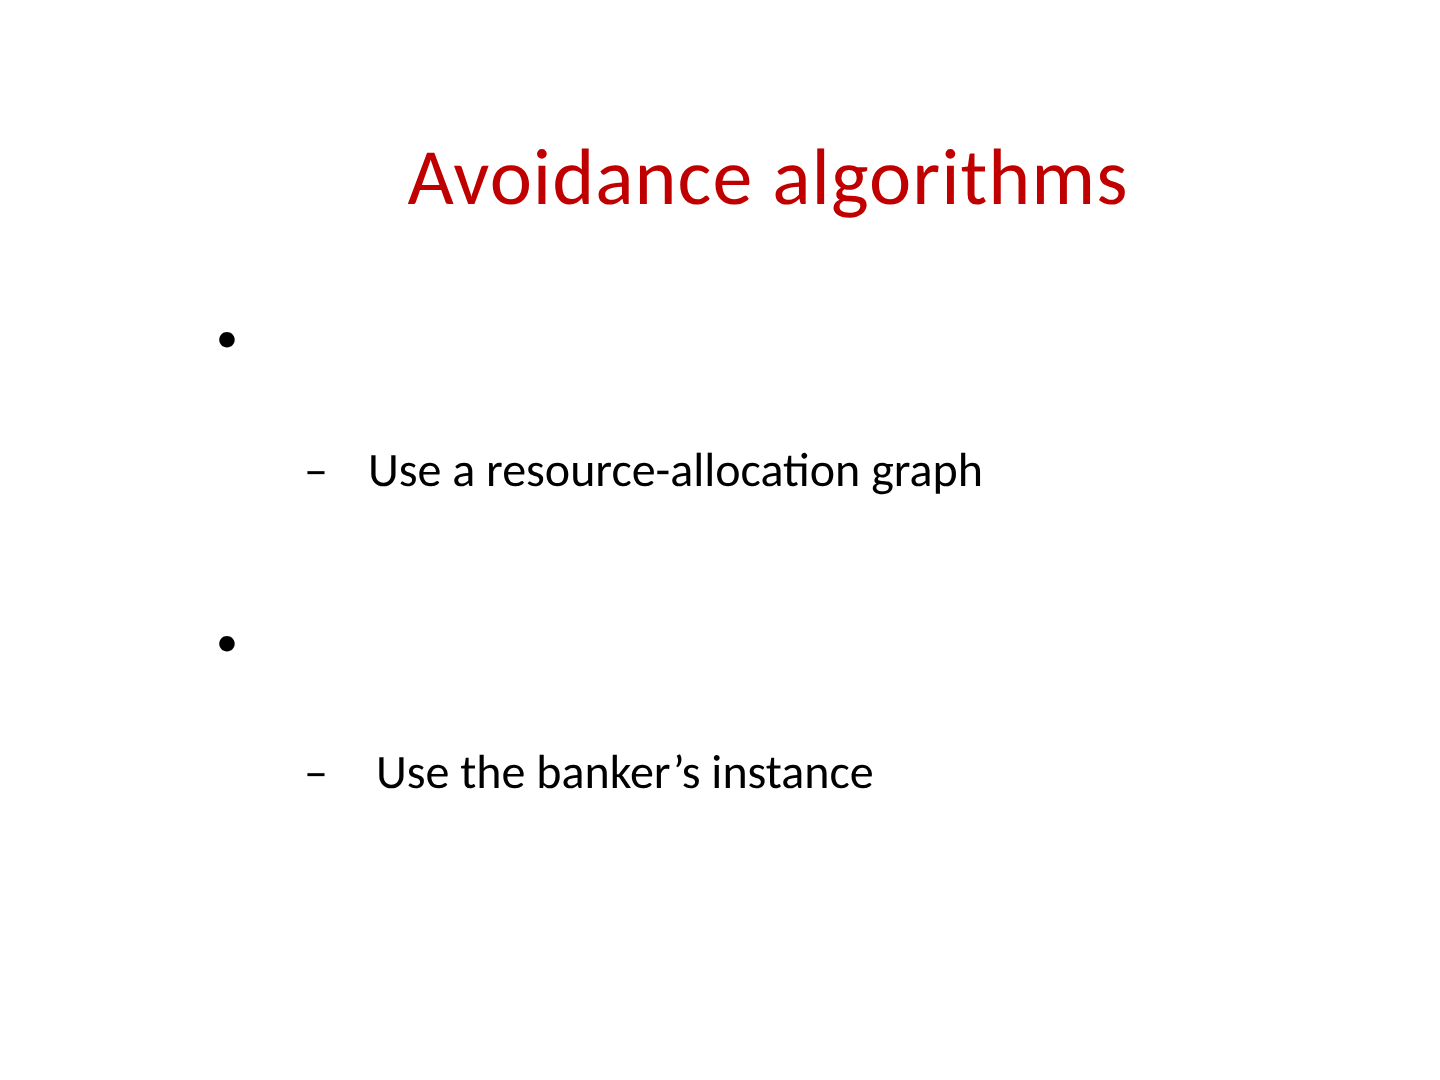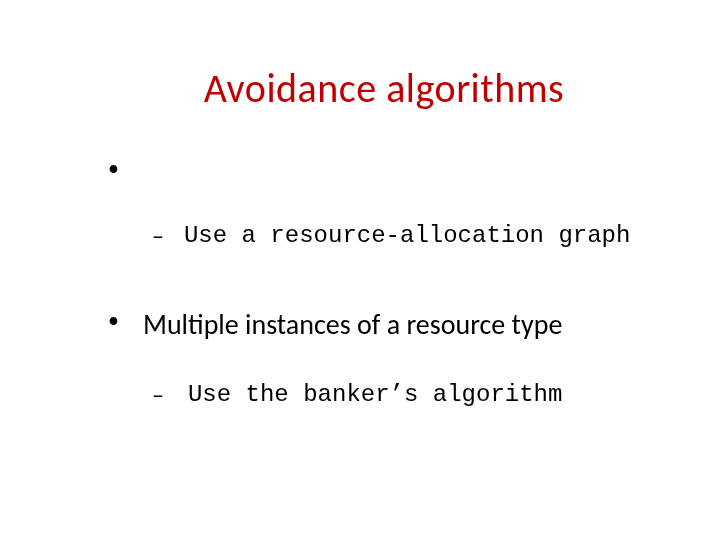--- a/index.html
+++ b/index.html
@@ -49,21 +49,20 @@
       font-size: 24px;
       line-height: 1.3;
       margin-right: 8px;
       flex-shrink: 0;
       color: #000;
     }
     .sub-text {
       font-size: 24px;
       line-height: 1.3;
       color: #000;
-      font-family: Liberation Mono, monospace;
     }
     .sub-row.second .sub-dash { margin-right: 10px; }
     .sub-row.second .sub-text { padding-left: 2px; }
   </style>
 </head>
 <body>
 
 <div class="title">Avoidance algorithms</div>
 
 <div class="content">
@@ -71,20 +70,19 @@
   <div class="bullet-row">
     <span class="bullet-dot">•</span>
   </div>
   <div class="sub-row">
     <span class="sub-dash">–</span>
     <span class="sub-text">Use a resource-allocation graph</span>
   </div>
 
   <div class="bullet-row">
     <span class="bullet-dot">•</span>
-    <span class="bullet-text">Multiple instances of a resource type</span>
   </div>
   <div class="sub-row second">
     <span class="sub-dash">–</span>
-    <span class="sub-text"> Use the banker’s algorithm</span>
+    <span class="sub-text"> Use the banker’s instance</span>
   </div>
 
 </div>
 
 </body></html>

